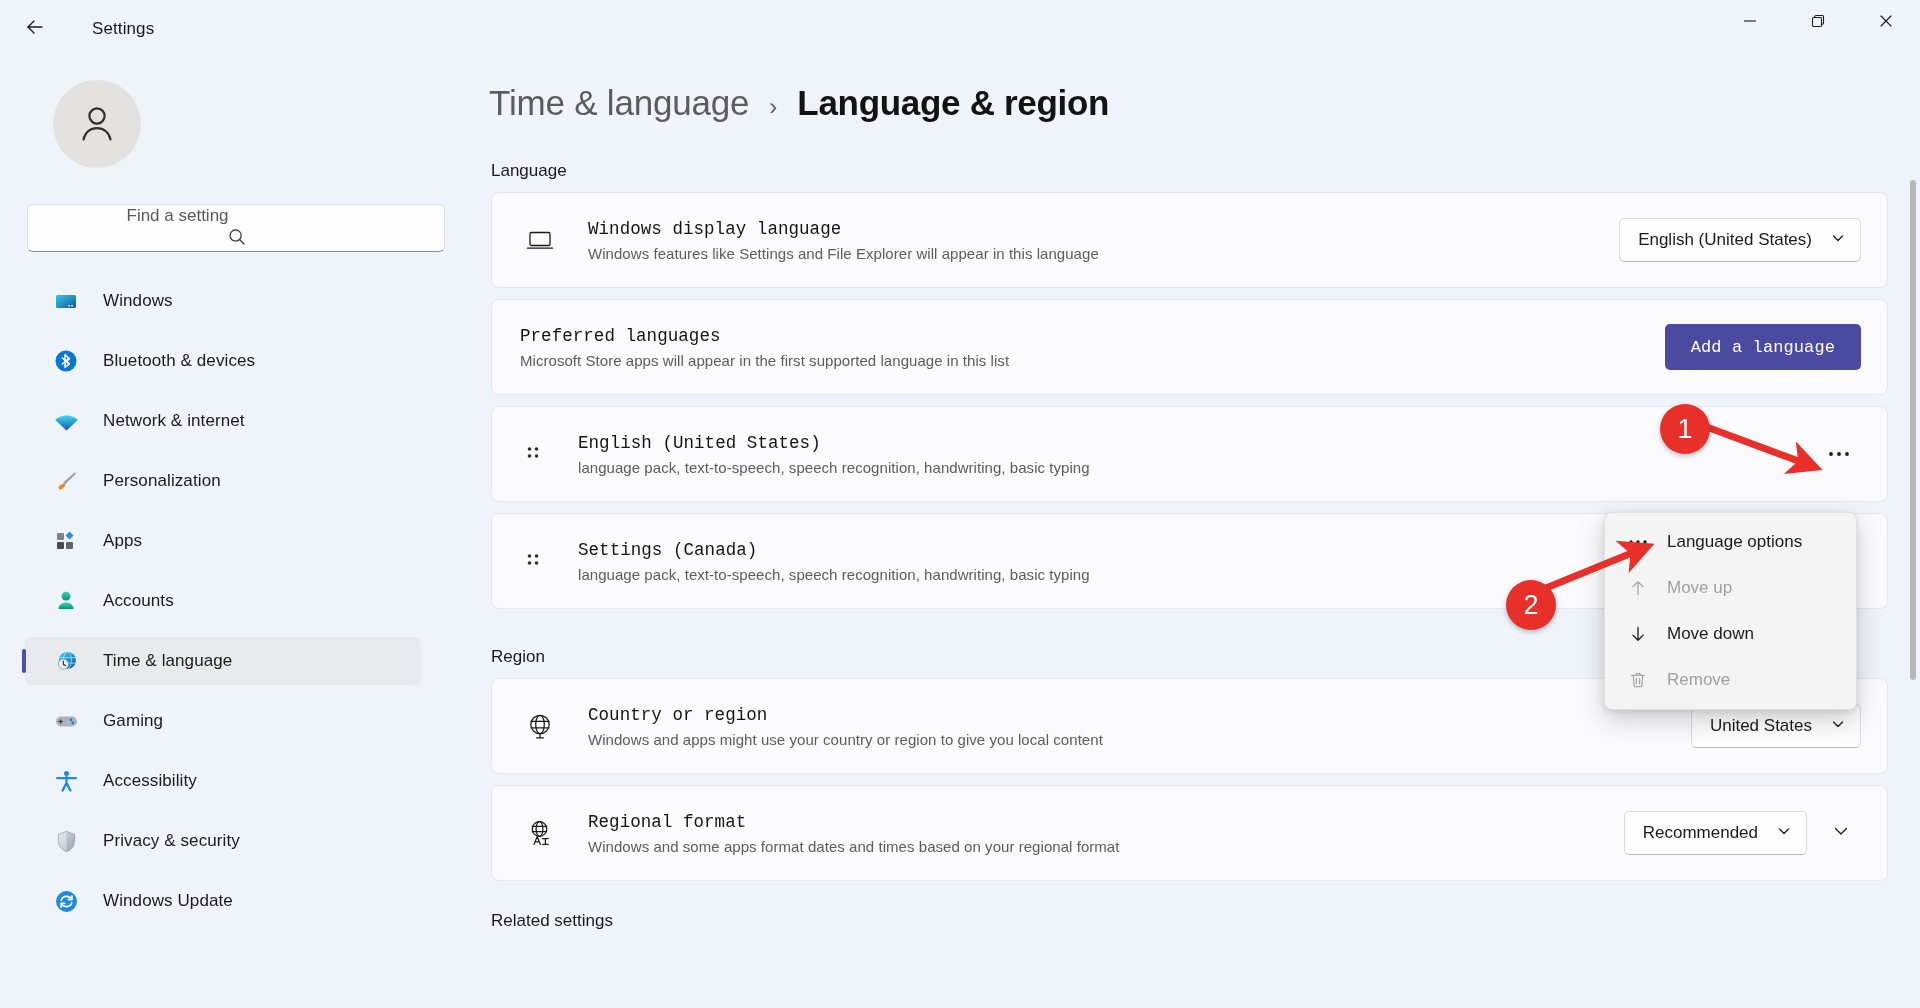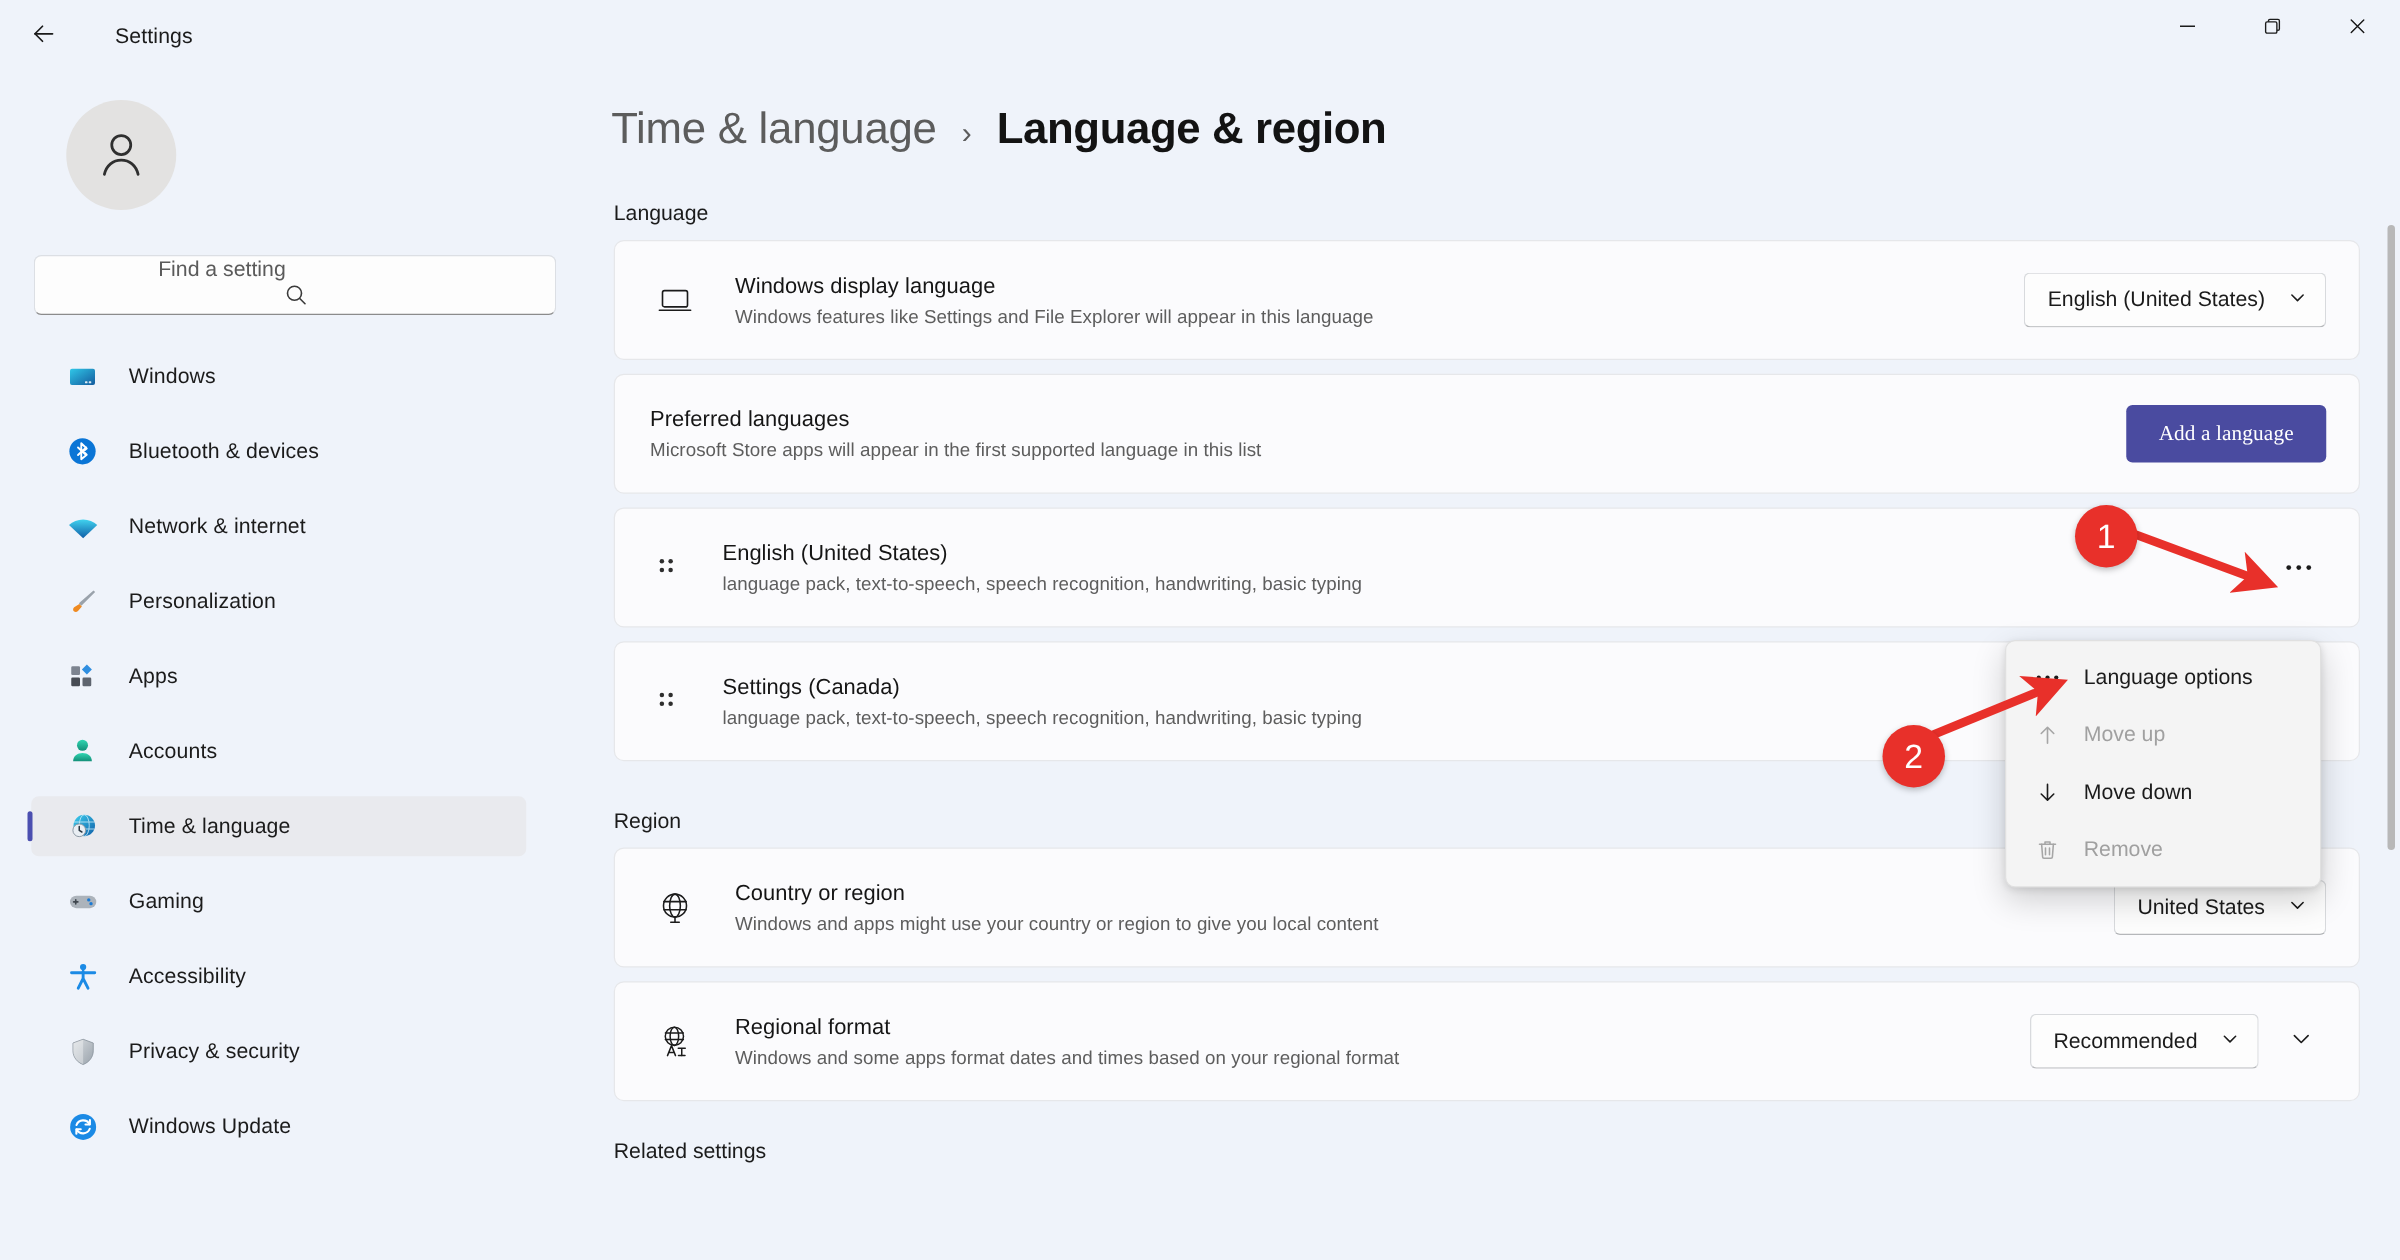--- a/index.html
+++ b/index.html
@@ -107,38 +107,38 @@
     display: flex; align-items: center;
     padding: 0 26px 0 28px;
     margin-bottom: 11px;
   }
   .card.tall { height: 96px; }
   .card-icon {
     width: 40px; flex: none; display: flex; align-items: center; justify-content: center;
     margin-right: 28px;
   }
   .card-text { flex: 1; min-width: 0; }
-  .card-title { font-size: 17.5px; color: #151515; margin-bottom: 6px; letter-spacing: .05px; }
+  .card-title { font-size: 17.5px; color: #151515; margin-bottom: 6px; letter-spacing: .05px; font-family: Liberation Mono, monospace; }
   .card-desc { font-size: 15px; color: #5d5d5d; letter-spacing: .05px; }
 
   .combo {
     height: 44px; min-width: 120px;
     background: #fdfdfd; border: 1px solid #d8dadd;
     border-bottom-color: #b5b7ba;
     border-radius: 5px;
     display: flex; align-items: center; justify-content: space-between;
     padding: 0 14px 0 18px; gap: 18px; cursor: pointer; flex: none;
   }
   .combo-val { font-size: 17px; color: #1b1b1b; white-space: nowrap; }
 
   .primary-btn {
     background: #4a4ba0; color: #fff;
     height: 46px; padding: 0 26px;
     border: none; border-radius: 5px;
-    font-family: Liberation Serif, serif; font-size: 17px;
+    font-family: Liberation Mono, monospace; font-size: 17px;
     cursor: pointer; flex: none; letter-spacing: .1px;
   }
 
   .drag-handle {
     width: 26px; flex: none; margin-right: 32px;
     display: flex; align-items: center; justify-content: center;
     cursor: grab;
   }
   .dots-btn {
     width: 44px; height: 36px; flex: none;

